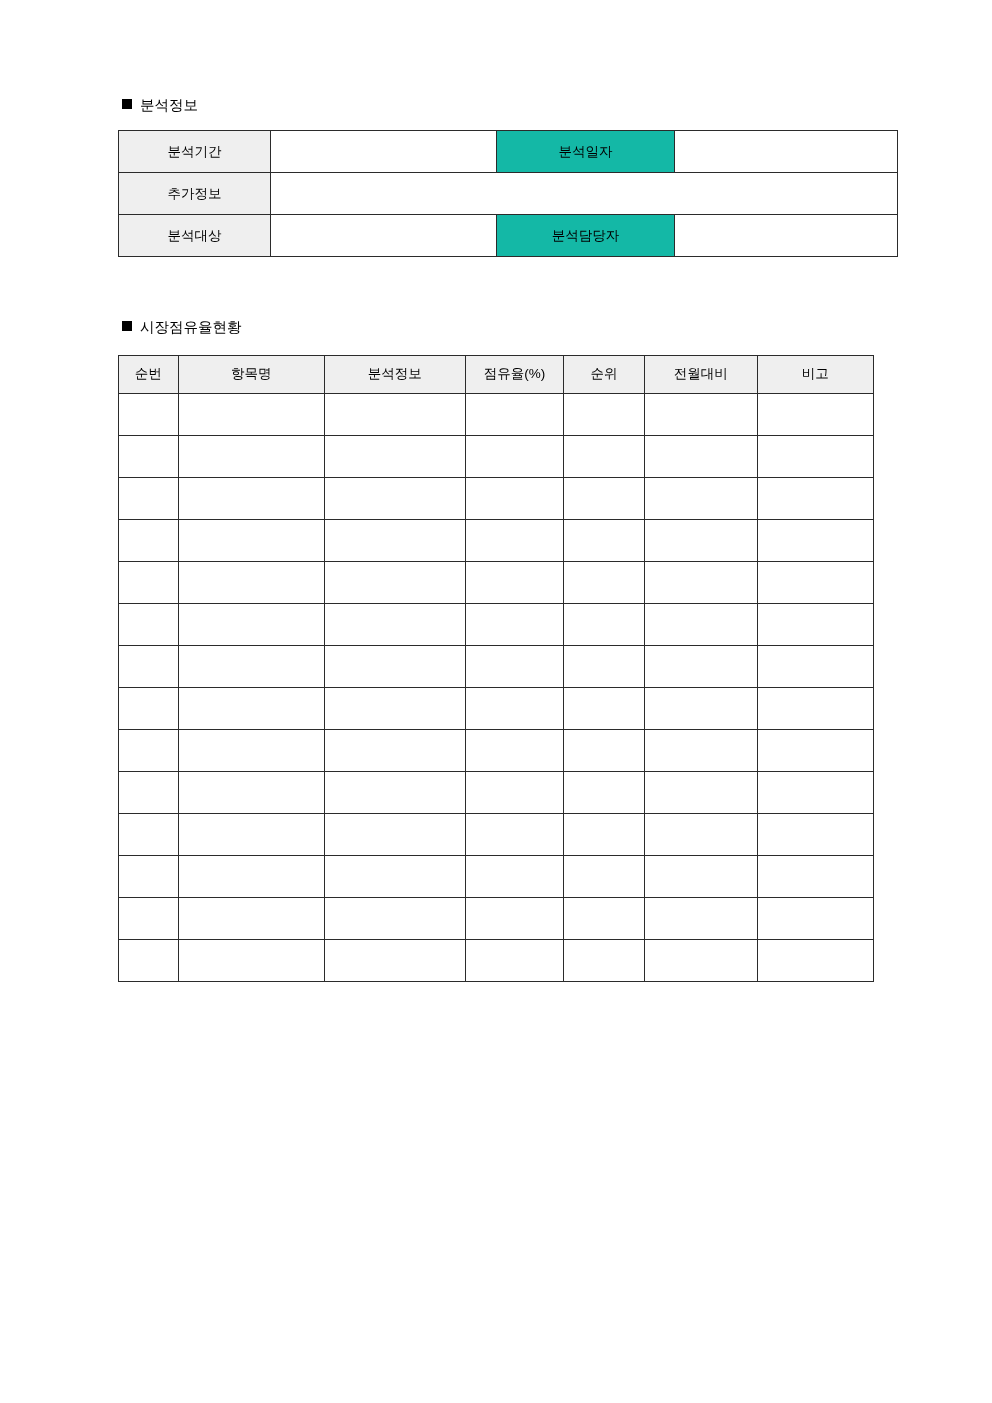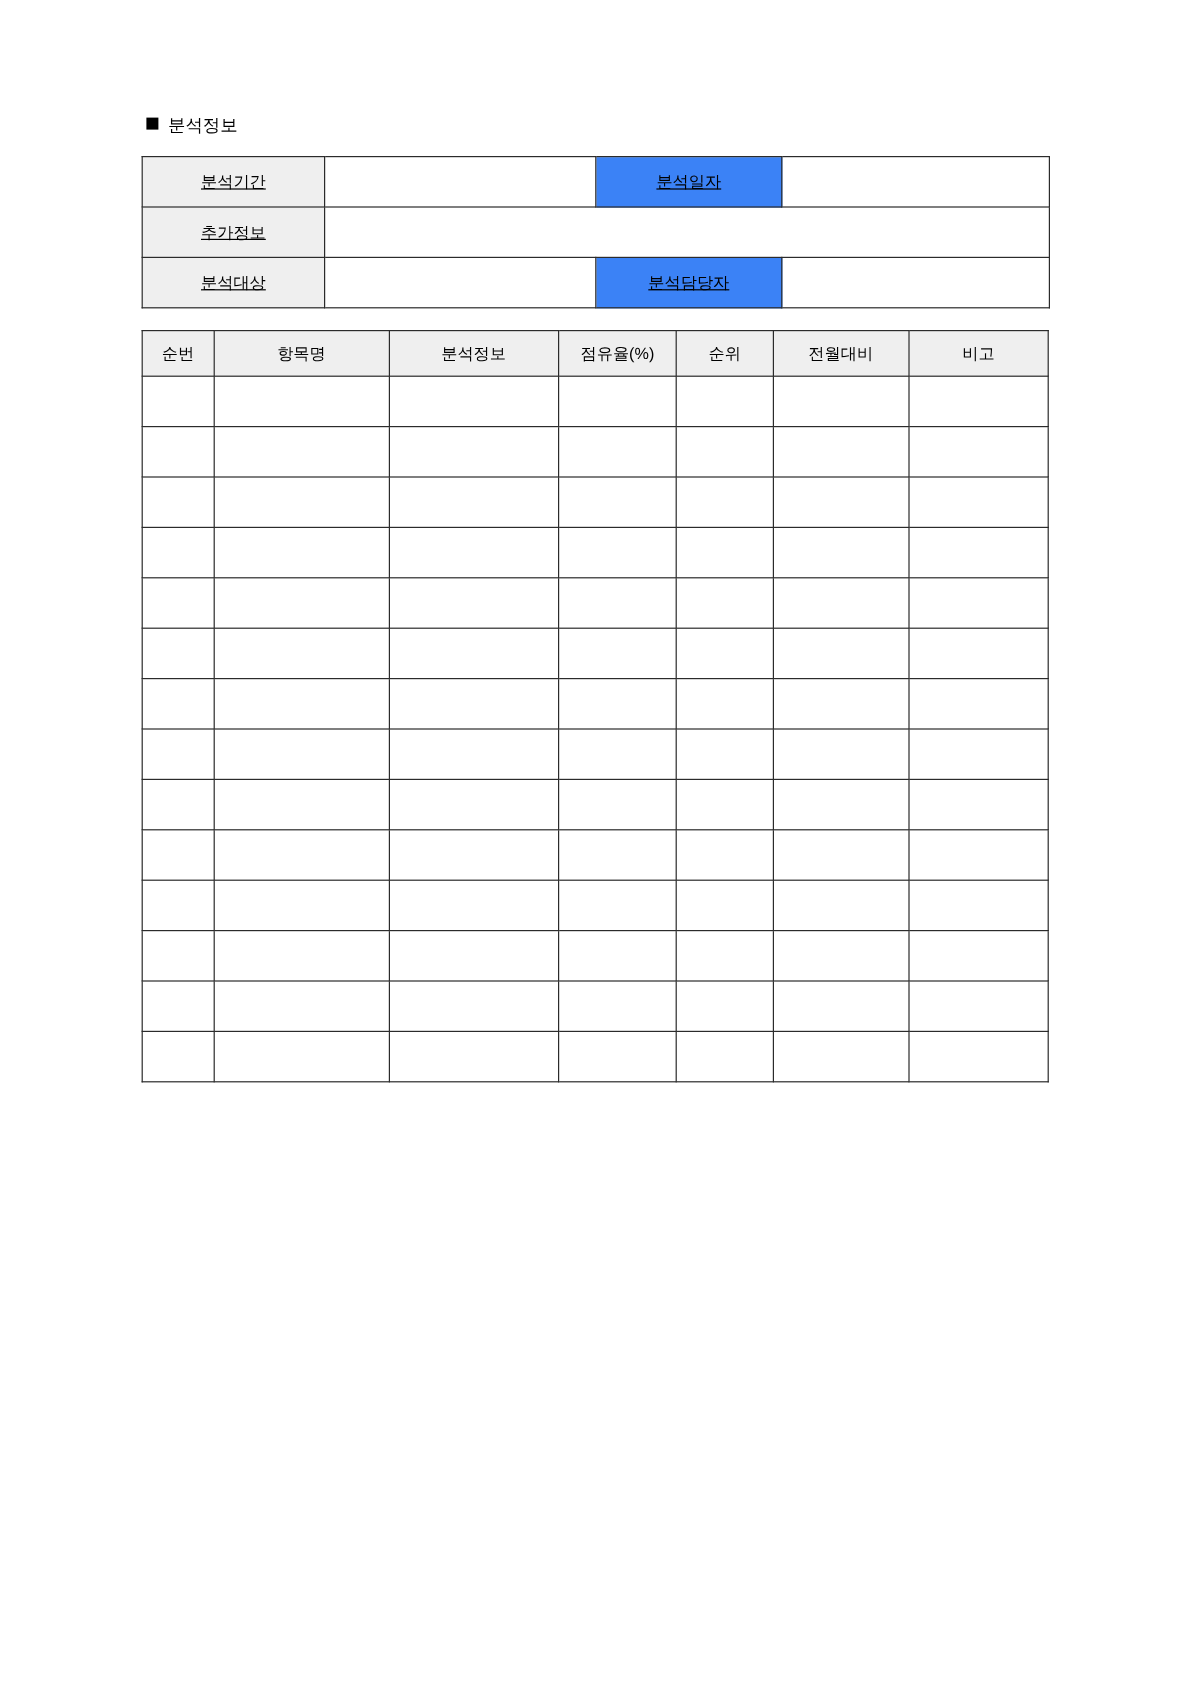--- a/index.html
+++ b/index.html
@@ -49,21 +49,20 @@
   .sec1-heading { margin-top: 97px; }
   .sec2-heading { margin-top: 62px; }
 
   table {
     border-collapse: collapse;
     table-layout: fixed;
     width: 756px;
   }
   table.info-table {
     margin-top: 16px;
-    text-decoration: underline;
   }
   table.share-table {
     margin-top: 18px;
     border-radius: 22px;
   }
   td, th {
     border: 1px solid #2b2b2b;
     padding: 0;
     font-size: 13.5px;
     font-weight: normal;
@@ -71,21 +70,21 @@
     vertical-align: middle;
     height: 42px;
     box-sizing: border-box;
   }
   .label-cell {
     background: #efefef;
     font-size: 13.5px;
   }
   .info-table .label-cell { width: 152px; }
   .info-table .value-cell { width: 226px; }
-  .info-table .label-cell-2 { background:#3b82f6; width: 155px; }
+  .info-table .label-cell-2 { background:#14b8a6; width: 178px; }
   .info-table .value-cell-2 { width: 223px; }
   .info-table .wide-cell { width: 604px; }
 
   .share-table th {
     background: #efefef;
     height: 38px;
     font-size: 13.5px;
   }
   .share-table td {
     height: 42px;
@@ -122,20 +121,23 @@
       </tr>
       <tr>
         <td class="label-cell">분석대상</td>
         <td class="value-cell"></td>
         <td class="label-cell-2">분석담당자</td>
         <td class="value-cell-2"></td>
       </tr>
     </tbody>
   </table>
 
+  <div class="section-heading sec2-heading">
+    <span class="bullet"></span><span>시장점유율현황</span>
+  </div>
 
   <table class="share-table">
     <thead>
       <tr>
         <th class="col-no">순번</th>
         <th class="col-name">항목명</th>
         <th class="col-size">분석정보</th>
         <th class="col-share">점유율(%)</th>
         <th class="col-rank">순위</th>
         <th class="col-prev">전월대비</th>

